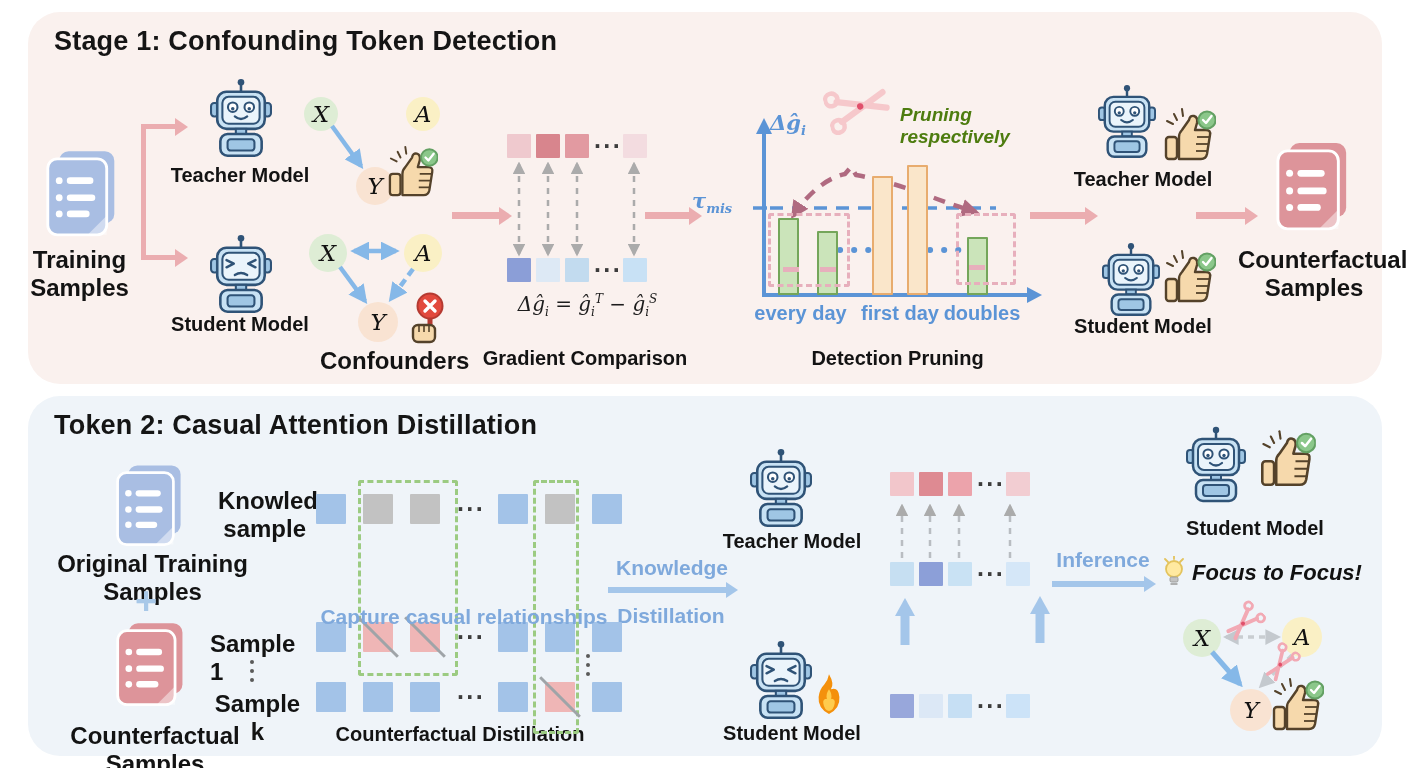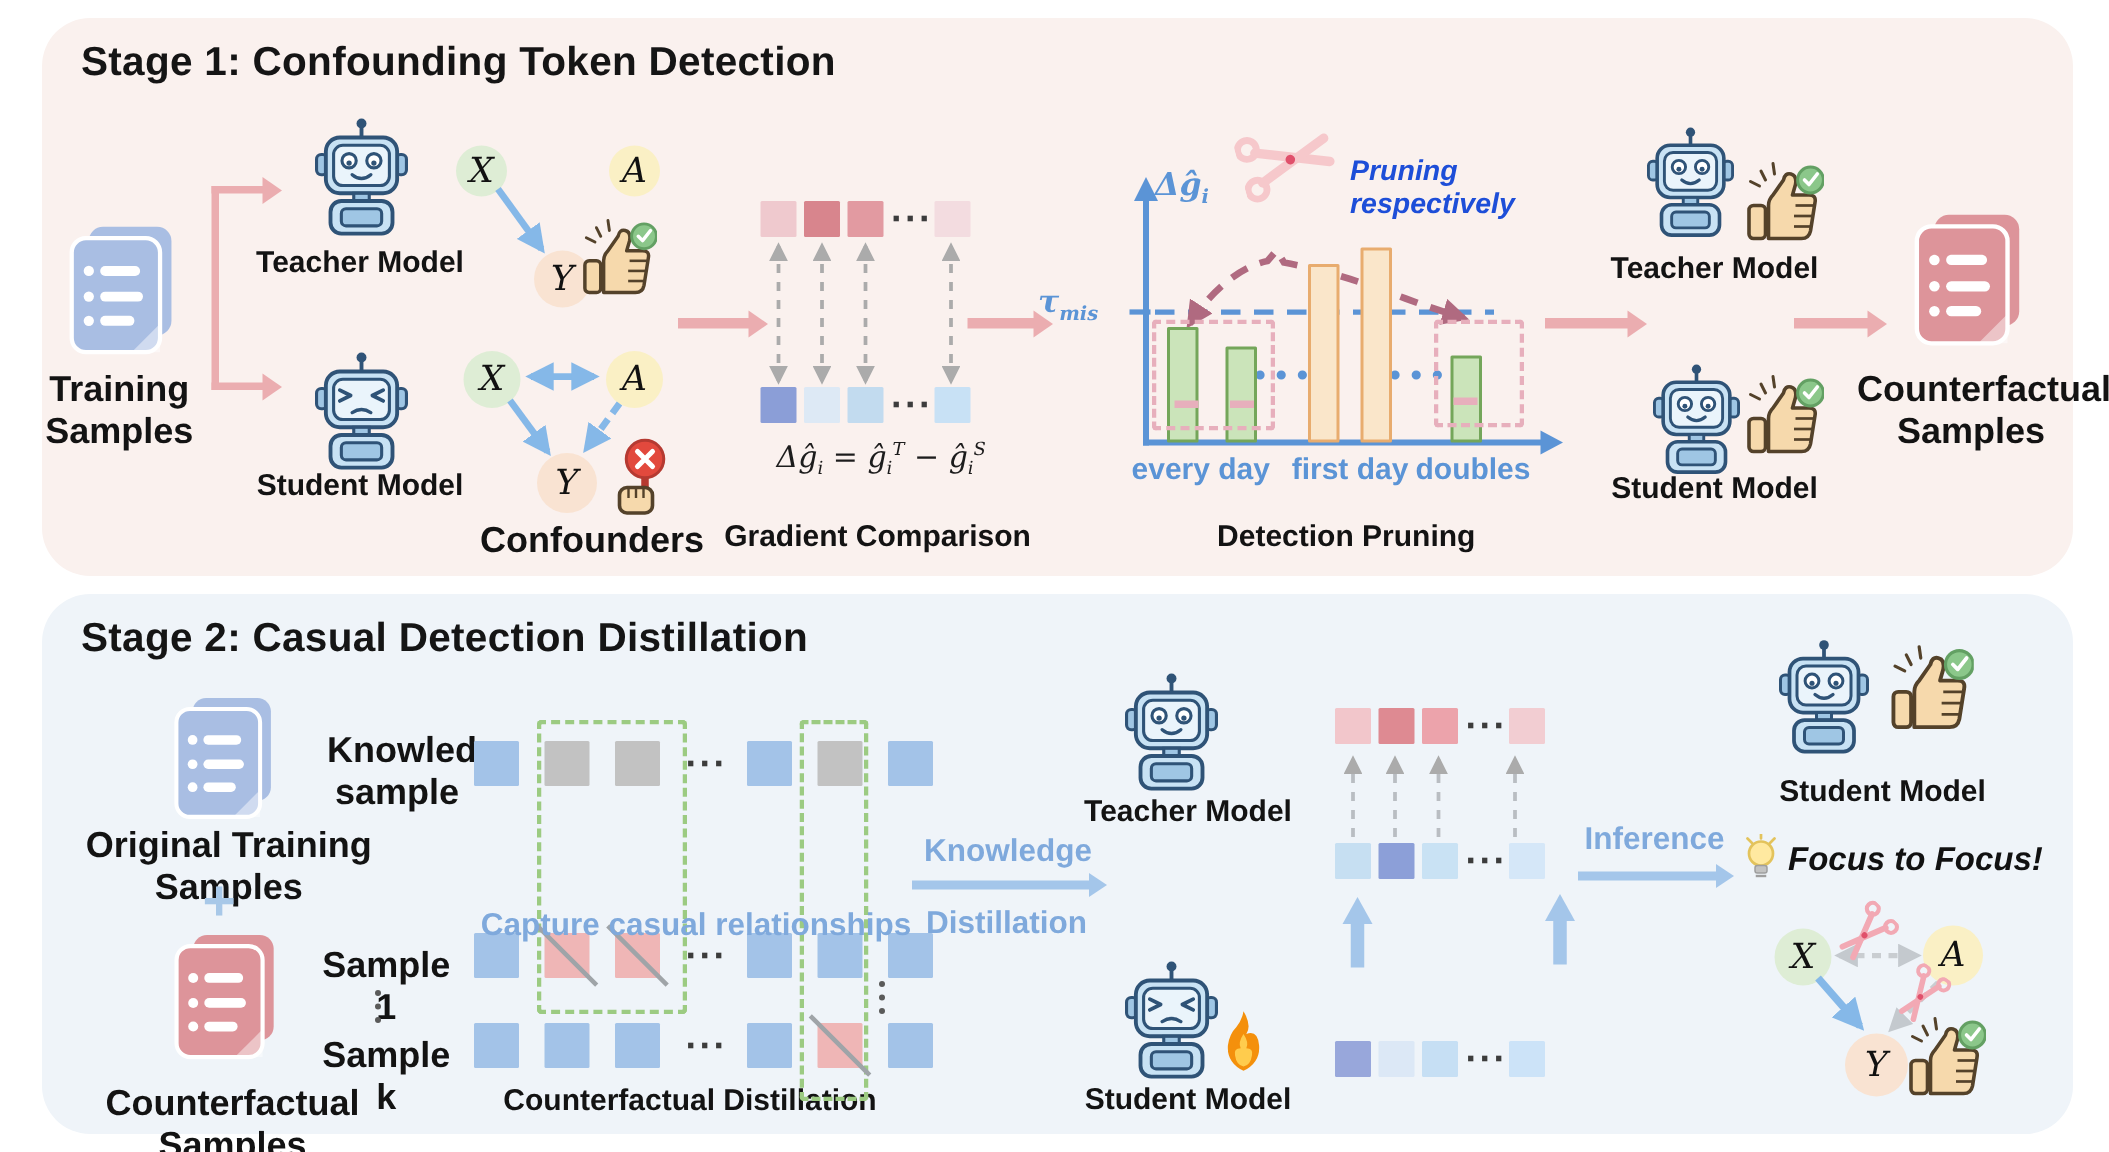--- a/index.html
+++ b/index.html
@@ -5,21 +5,21 @@
   html,body{margin:0;padding:0;background:#fff;font-family:"Liberation Sans",sans-serif;}
   #canvas{position:relative;width:1406px;height:768px;background:#fff;overflow:hidden;}
   .abs{position:absolute;}
   .panel{position:absolute;left:28px;width:1354px;border-radius:32px;}
   #panel1{top:12px;height:372px;background:#FAF1EE;}
   #panel2{top:396px;height:360px;background:#EFF4F9;}
   .stage-title{font-size:27px;font-weight:700;color:#151515;letter-spacing:.2px;}
   .lbl{font-size:20px;font-weight:700;color:#131313;text-align:center;line-height:1.18;}
   .lbl-sm{font-size:24px;font-weight:700;color:#131313;text-align:center;line-height:1.18;}
   .blue-txt{color:#7FA9DC;font-weight:700;text-align:center;font-size:21px;}
-  .pink-note{color:#1d4ed8;font-weight:700;font-style:italic;font-size:19px;line-height:1.15;}
+  .pink-note{color:#4d7c0f;font-weight:700;font-style:italic;font-size:19px;line-height:1.15;}
   .math{font-family:"DejaVu Serif",serif;font-style:italic;color:#1c1c1c;}
   .tau{font-family:"DejaVu Serif",serif;font-style:italic;font-weight:700;color:#5B94D6;font-size:21px;}
   .tau sub,.axis-lab sub{font-size:13px;}
   .axis-lab{font-family:"DejaVu Serif",serif;font-style:italic;font-weight:700;color:#5B94D6;font-size:21px;}
   .formula{font-size:20px;}
   .formula sub{font-size:12px;}
   .formula sup{font-size:12px;}
   .node{position:absolute;border-radius:50%;display:flex;align-items:center;justify-content:center;
         font-family:"DejaVu Serif",serif;font-style:italic;font-size:23px;color:#111;}
   .parrow{position:absolute;height:7px;background:#EBADB0;}
@@ -290,34 +290,34 @@
   <svg class="icon" viewBox="0 0 52 56" style="left:1164px;top:248px;width:52px;height:56px;">
       <use href="#sym-thumb"></use>
     </svg>
   <div class="abs lbl" style="left:1068px;top:315px;width:150px;">Student Model</div>
 
   <svg class="icon" viewBox="0 0 80 92" style="left:1274px;top:140px;width:78px;height:92px;color:#DD949A;">
       <use href="#sym-doc"></use>
     </svg>
   <div class="abs lbl-sm" style="left:1238px;top:246px;width:152px;">Counterfactual Samples</div>
 
-  <div class="abs stage-title" style="left:54px;top:410px;">Stage 2: Casual Detection Distillation</div>
+  <div class="abs stage-title" style="left:54px;top:410px;">Token 2: Casual Attention Distillation</div>
 
   <svg class="icon" viewBox="0 0 80 92" style="left:114px;top:462px;width:72px;height:86px;color:#A9BEE3;">
       <use href="#sym-doc"></use>
     </svg>
   <div class="abs lbl-sm" style="left:30px;top:550px;width:245px;">Original Training Samples</div>
   <div class="abs" style="left:135px;top:580px;font-size:38px;font-weight:700;color:#A8C8E8;">+</div>
   <svg class="icon" viewBox="0 0 80 92" style="left:114px;top:620px;width:74px;height:88px;color:#DD949A;">
       <use href="#sym-doc"></use>
     </svg>
   <div class="abs lbl-sm" style="left:35px;top:722px;width:240px;">Counterfactual Samples</div>
 
   <div class="abs lbl-sm" style="left:218px;top:487px;width:88px;text-align:right;font-weight:700;">Knowledge sample</div>
-  <div class="abs lbl-sm" style="left:210px;top:630px;width:95px;text-align:center;">Sample 1</div>
+  <div class="abs lbl-sm" style="left:210px;top:630px;width:95px;text-align:left;">Sample 1</div>
   <div class="abs lbl-sm" style="left:210px;top:690px;width:95px;text-align:center;">Sample k</div>
   <div class="vdots" style="left:250px;top:660px;">
       <i></i>
       <i></i>
       <i></i>
     </div>
   <div class="vdots" style="left:586px;top:654px;">
       <i></i>
       <i></i>
       <i></i>

